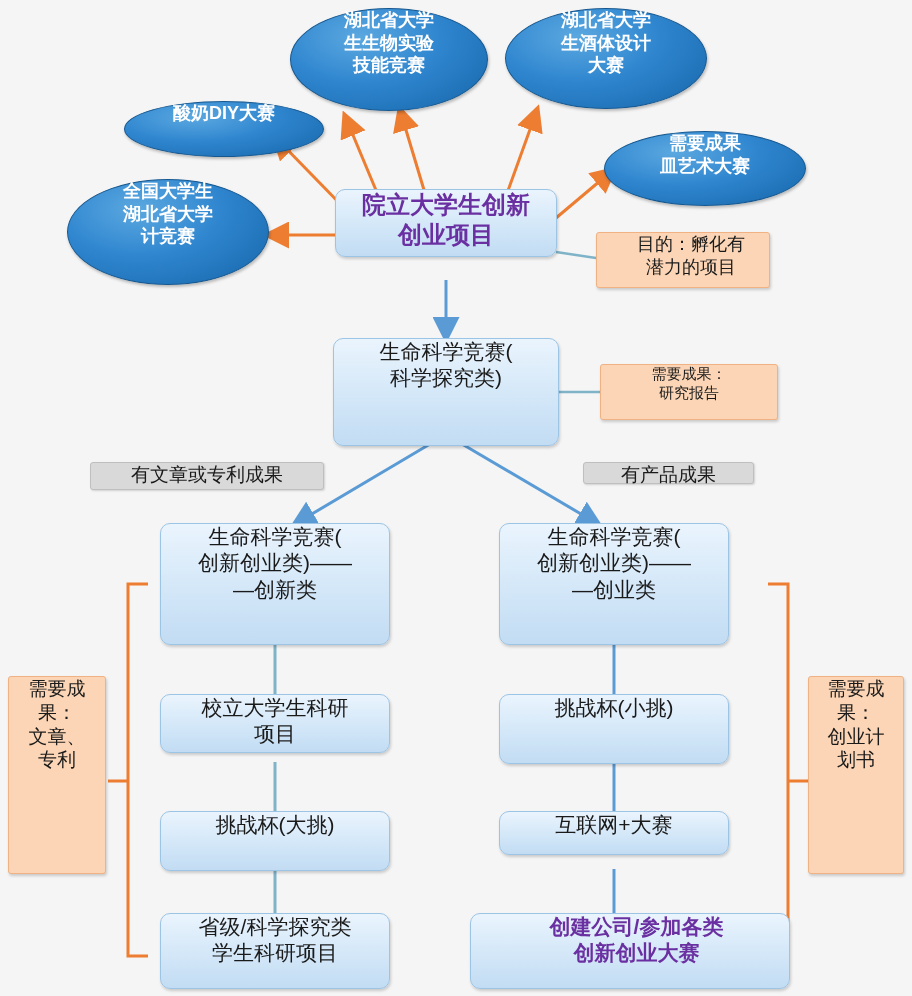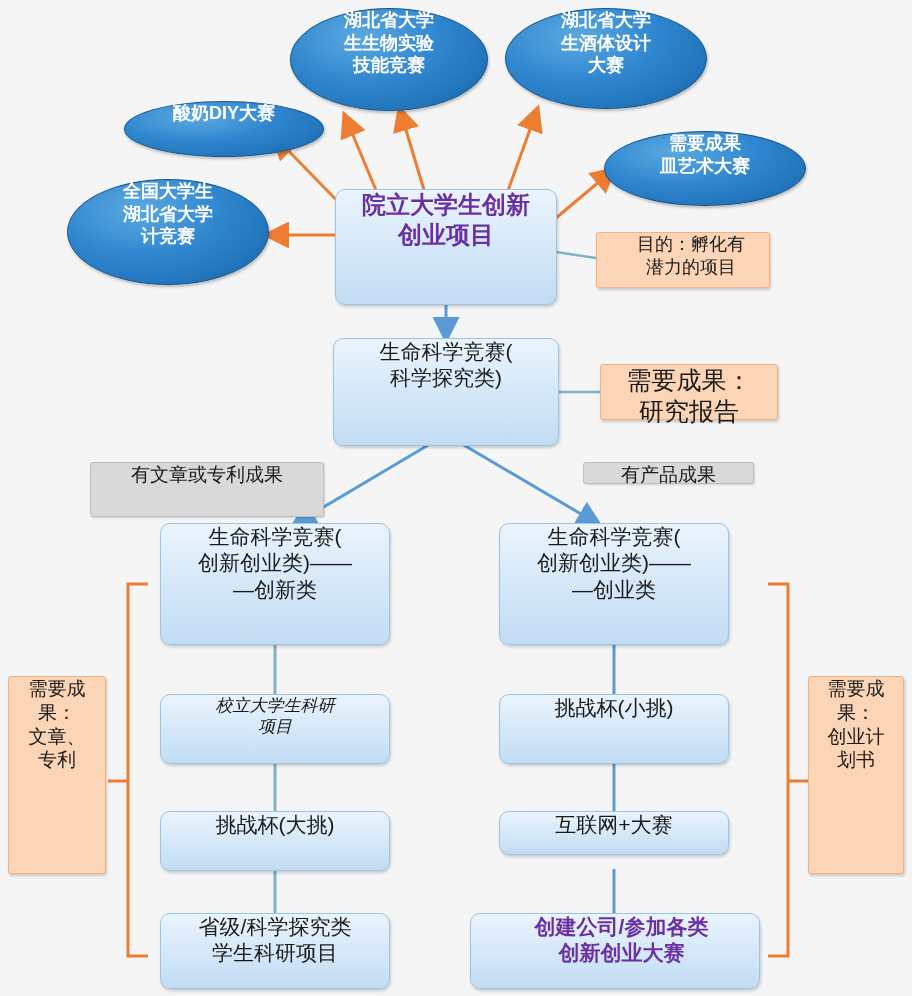--- a/index.html
+++ b/index.html
@@ -158,60 +158,60 @@
     <span>需要成果
 皿艺术大赛</span>
   </div>
 
   <div class="node ellipse" style="left:67px; top:179px; width:202px; height:106px; font-size:18px;">
     <span>全国大学生
 湖北省大学
 计竞赛</span>
   </div>
 
-  <div class="node box center-title" style="left:335px; top:189px; width:222px; height:116px; font-size:24px;">
+  <div class="node box center-title" style="left:335px; top:189px; width:222px; height:68px; font-size:24px;">
     <span>院立大学生创新
 创业项目</span>
   </div>
 
   <div class="node callout" style="left:596px; top:232px; width:174px; height:56px; font-size:18px;padding-left:16px;">
     <span>目的：孵化有
 潜力的项目</span>
   </div>
 
   <div class="node box" style="left:333px; top:338px; width:226px; height:108px; font-size:21px;">
     <span>生命科学竞赛(
 科学探究类)</span>
   </div>
 
-  <div class="node callout" style="left:600px; top:364px; width:178px; height:56px; font-size:25px;">
+  <div class="node callout" style="left:600px; top:364px; width:178px; height:56px; font-size:15px;">
     <span>需要成果：
 研究报告</span>
   </div>
 
-  <div class="node gray-label" style="left:90px; top:462px; width:234px; height:55px; font-size:19px;">
+  <div class="node gray-label" style="left:90px; top:462px; width:234px; height:28px; font-size:19px;">
     <span>有文章或专利成果</span>
   </div>
   <div class="node gray-label" style="left:583px; top:462px; width:171px; height:22px; font-size:19px;">
     <span>有产品成果</span>
   </div>
 
   <div class="node box" style="left:160px; top:523px; width:230px; height:122px; font-size:21px;">
     <span>生命科学竞赛(
 创新创业类)——
 —创新类</span>
   </div>
 
   <div class="node box" style="left:499px; top:523px; width:230px; height:122px; font-size:21px;">
     <span>生命科学竞赛(
 创新创业类)——
 —创业类</span>
   </div>
 
-  <div class="node box" style="left:160px; top:694px; width:230px; height:70px; font-size:17px;font-style:italic;">
+  <div class="node box" style="left:160px; top:694px; width:230px; height:59px; font-size:21px;">
     <span>校立大学生科研
 项目</span>
   </div>
 
   <div class="node box" style="left:160px; top:811px; width:230px; height:60px; font-size:21px;">
     <span>挑战杯(大挑)</span>
   </div>
 
   <div class="node box" style="left:160px; top:913px; width:230px; height:76px; font-size:21px;">
     <span>省级/科学探究类
@@ -219,21 +219,21 @@
   </div>
 
   <div class="node box" style="left:499px; top:694px; width:230px; height:70px; font-size:21px;">
     <span>挑战杯(小挑)</span>
   </div>
 
   <div class="node box" style="left:499px; top:811px; width:230px; height:44px; font-size:21px;">
     <span>互联网+大赛</span>
   </div>
 
-  <div class="node box purple-text" style="left:470px; top:913px; width:290px; height:76px; font-size:21px;padding-left:13px;">
+  <div class="node box purple-text" style="left:470px; top:913px; width:320px; height:76px; font-size:21px;padding-left:13px;">
     <span>创建公司/参加各类
 创新创业大赛</span>
   </div>
 
   <div class="node callout" style="left:8px; top:676px; width:98px; height:198px; font-size:19px;">
     <span>需要成
 果：
 文章、
 专利</span>
   </div>

